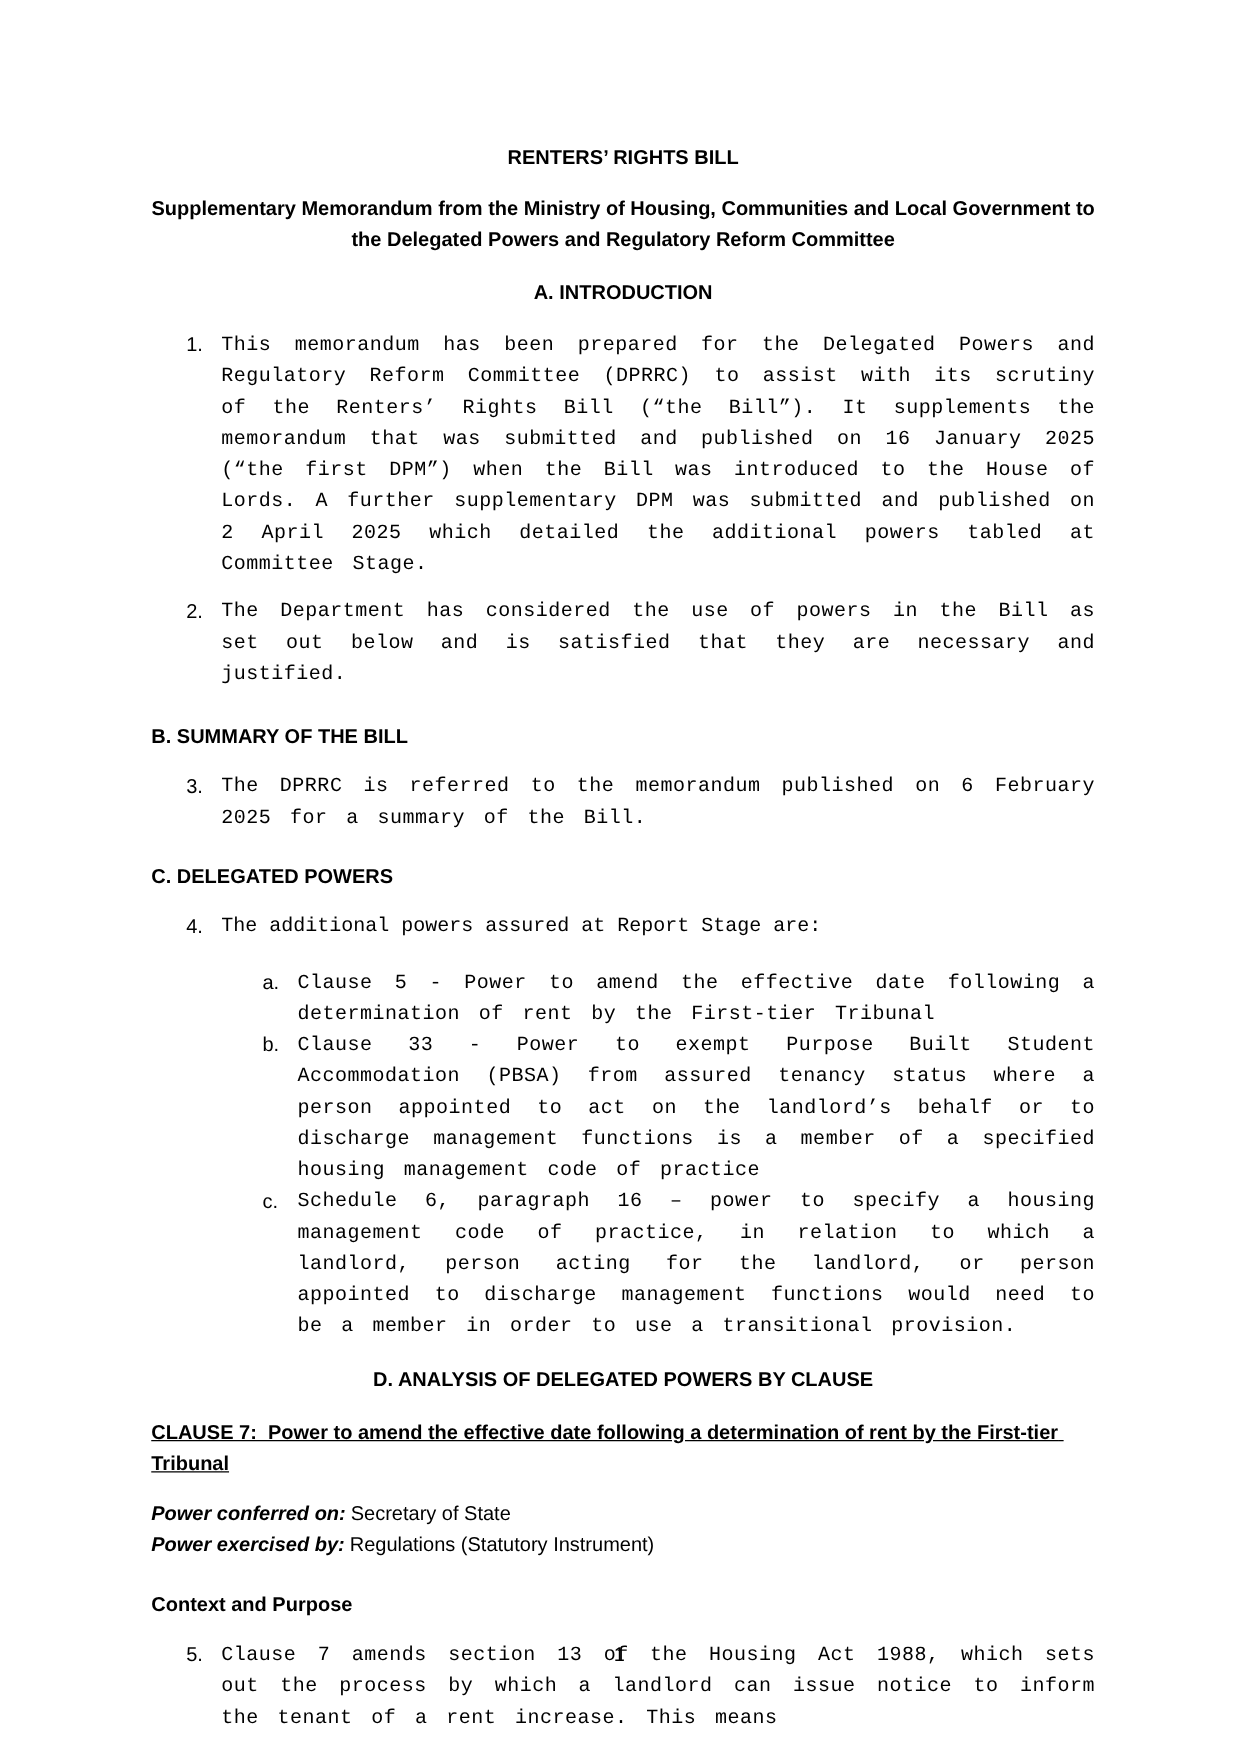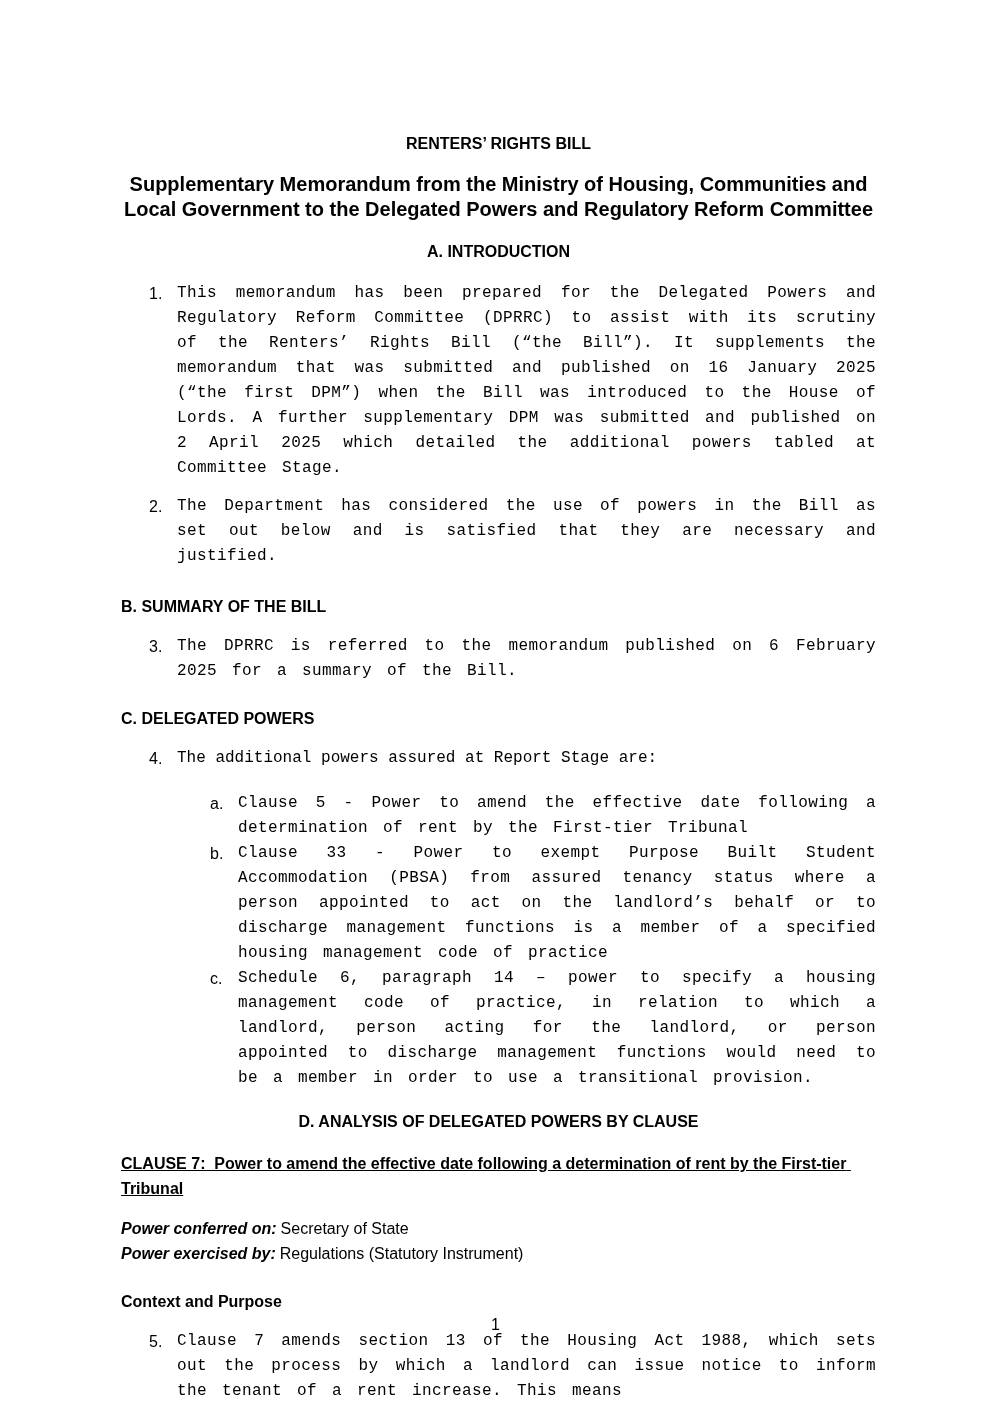--- a/index.html
+++ b/index.html
@@ -14,28 +14,27 @@
     font-family: "Liberation Sans", "DejaVu Sans", sans-serif;
     font-size: 16px;
     line-height: 25px;
     color: #000000;
   }
   .page {
     position: absolute;
     inset: 0;
     box-sizing: border-box;
     padding: 114px 115px 0 121px;
-    margin-top: 17px;
   }
   .center-bold {
     text-align: center;
     font-weight: bold;
   }
   .doc-title   { margin: 0 0 16px 0; font-size: 16px; }
-  .doc-subtitle{ margin: 0 0 17px 0; font-size: 20px; }
+  .doc-subtitle{ margin: 0 0 17px 0; font-size: 16px; }
   .sec-heading { font-weight: bold; margin: 0 0 16px 0; }
   .mb13 { margin-bottom: 13px; }
   .mb15 { margin-bottom: 15px; }
   .mb17 { margin-bottom: 17px; text-align: center; }
   .mb18 { margin-bottom: 18px; }
   .mb20 { margin-bottom: 20px; }
   .mb22 { margin-bottom: 22px; }
   .mb25 { margin-bottom: 25px; }
   .list { margin-left: 28px; }
   .sublist { margin-left: 89px; }
@@ -113,21 +112,21 @@
     <div class="li">
       <span class="num">a.</span>
       <span class="txt just">Clause 5 - Power to amend the effective date following a determination of rent by the First-tier Tribunal</span>
     </div>
     <div class="li">
       <span class="num">b.</span>
       <span class="txt just">Clause 33 - Power to exempt Purpose Built Student Accommodation (PBSA) from assured tenancy status where a person appointed to act on the landlord’s behalf or to discharge management functions is a member of a specified housing management code of practice</span>
     </div>
     <div class="li">
       <span class="num">c.</span>
-      <span class="txt just">Schedule 6, paragraph 14 – power to specify a housing management code of practice, in relation to which a landlord, person acting for the landlord, or person appointed to discharge management functions would need to be a member in order to use a transitional provision.</span>
+      <span class="txt just">Schedule 6, paragraph 16 – power to specify a housing management code of practice, in relation to which a landlord, person acting for the landlord, or person appointed to discharge management functions would need to be a member in order to use a transitional provision.</span>
     </div>
   </div>
 
   <div class="sec-heading mb17">D. ANALYSIS OF DELEGATED POWERS BY CLAUSE</div>
 
   <div class="clause-heading">CLAUSE 7:  Power to amend the effective date following a determination of rent by the First-tier Tribunal</div>
 
   <div class="power-block">
     <p class="power-line">
       <span class="power-label">Power conferred on:</span><span>Secretary of State</span>

